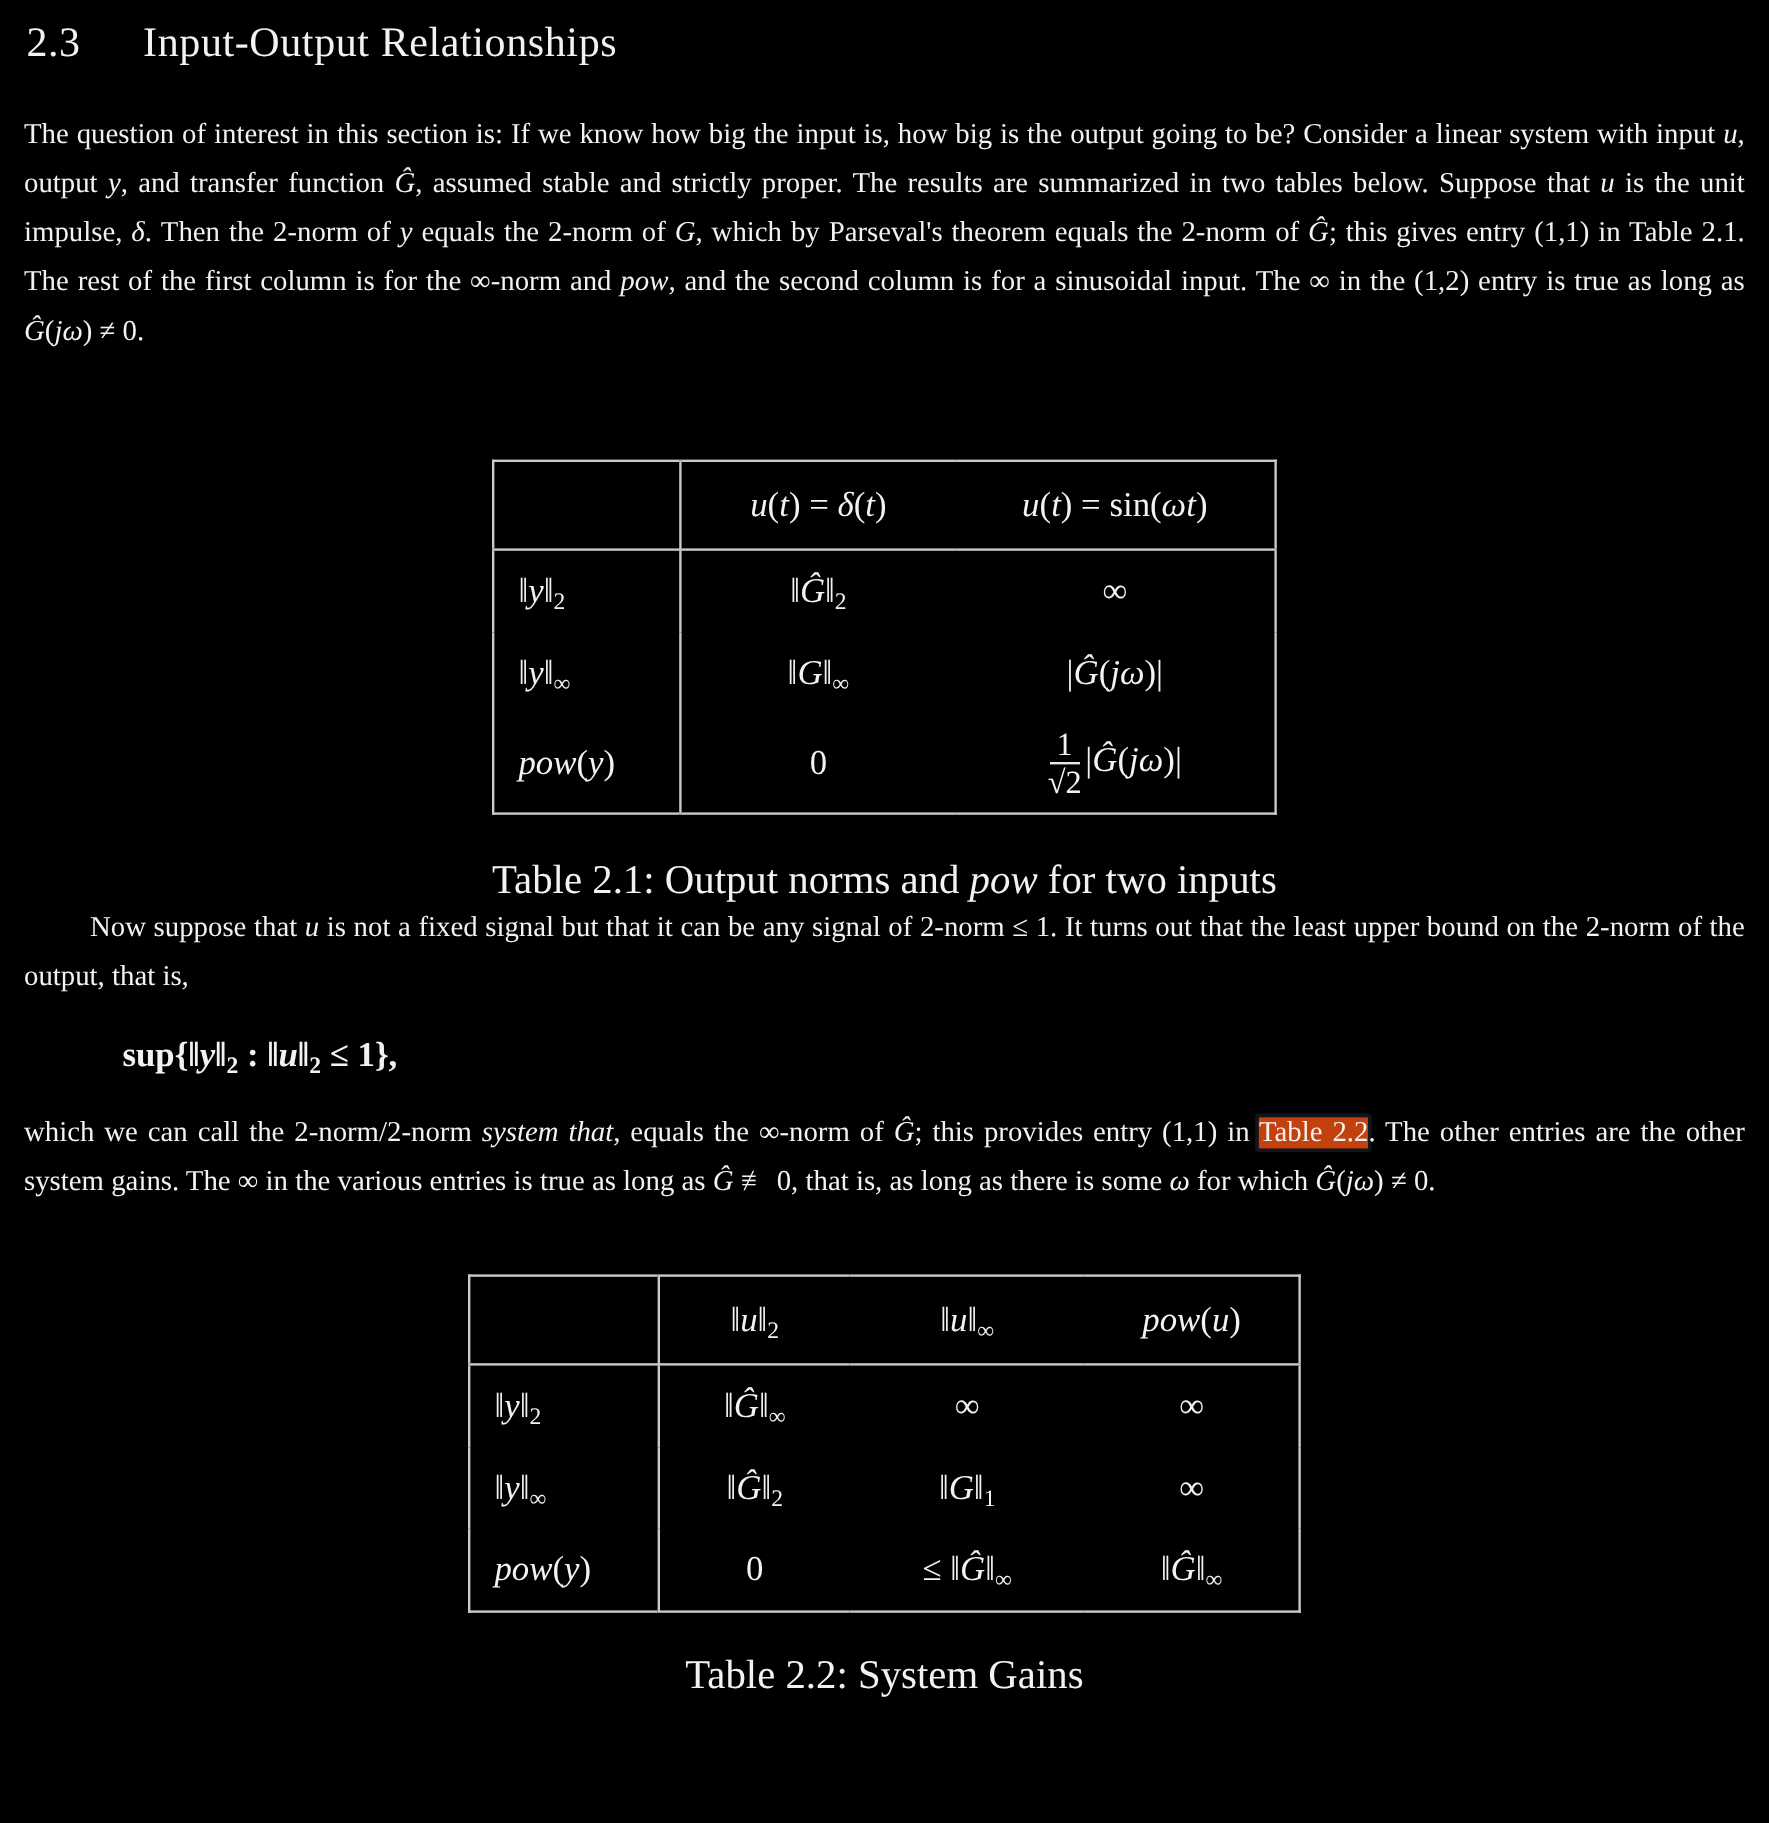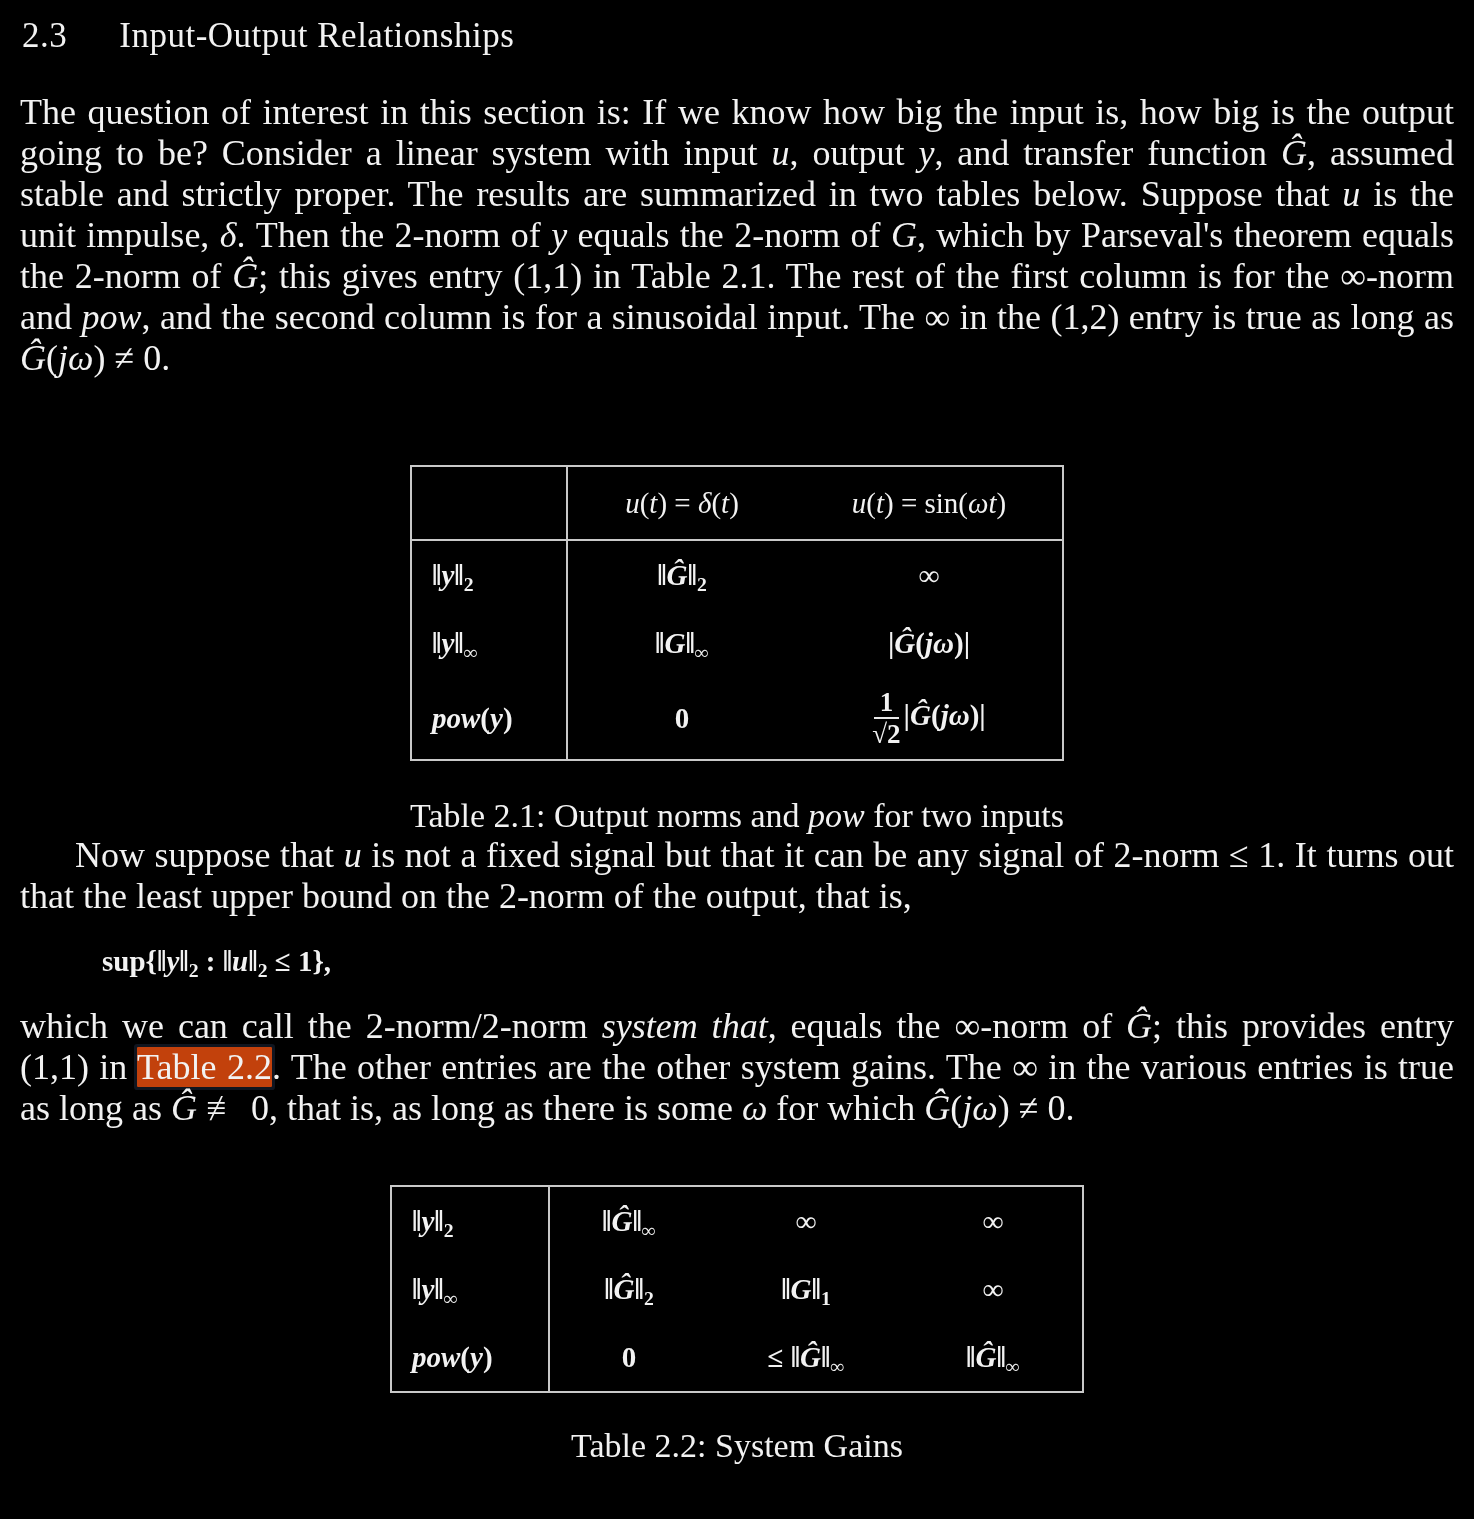--- a/index.html
+++ b/index.html
@@ -21,21 +21,21 @@
     font-size: 35px;
     font-weight: normal;
     margin: 4px 0 36px 2px;
     letter-spacing: 0.5px;
   }
   .section-heading .sec-num {
     display: inline-block;
     margin-right: 52px;
   }
   p.body-text {
-    font-size: 36px;
+    font-size: 24px;
     line-height: 41px;
     text-align: justify;
     margin: 0;
   }
   p.indent {
     text-indent: 55px;
   }
   .equation {
     font-size: 29px;
     line-height: 41px;
@@ -67,21 +67,20 @@
     text-align: left;
     padding-left: 20px;
     padding-right: 26px;
   }
   .tbl tr.head td {
     border-bottom: 2px solid #c9c9c9;
     height: 52px;
   }
   .tbl tr.datarow td {
     height: 48px;
-    font-weight: bold;
   }
   #table1 { margin-top: 86px; }
   #table2 { margin-top: 56px; }
   #table1 .lbl { width: 108px; }
   #table1 .c1 { width: 200px; }
   #table1 .c2 { width: 238px; }
   #table2 .lbl { width: 110px; }
   #table2 .c1 { width: 130px; }
   #table2 .c2 { width: 168px; }
   #table2 .c3 { width: 150px; }
@@ -155,20 +154,26 @@
 
   <p class="body-text indent after-table">Now suppose that <i>u</i> is not a fixed signal but that it can be any signal of 2-norm ≤ 1. It turns out that the least upper bound on the 2-norm of the output, that is,</p>
 
   <div class="equation">sup{‖<i>y</i>‖<sub>2</sub> : ‖<i>u</i>‖<sub>2</sub> ≤ 1},</div>
 
   <p class="body-text">which we can call the 2-norm/2-norm <i>system that</i>, equals the ∞-norm of <i>Ĝ</i>; this provides entry (1,1) in <span class="hl">Table 2.2</span>. The other entries are the other system gains. The ∞ in the various entries is true as long as <i>Ĝ</i> ≢ 0, that is, as long as there is some <i>ω</i> for which <i>Ĝ</i>(<i>jω</i>) ≠ 0.</p>
 
   <div class="table-block" id="table2">
     <table class="tbl">
       <tbody>
+        <tr class="head">
+          <td class="lbl"></td>
+          <td class="c1">‖<i>u</i>‖<sub>2</sub></td>
+          <td class="c2">‖<i>u</i>‖<sub>∞</sub></td>
+          <td class="c3"><i>pow</i>(<i>u</i>)</td>
+        </tr>
         <tr class="datarow">
           <td class="lbl">‖<i>y</i>‖<sub>2</sub></td>
           <td class="c1">‖<i>Ĝ</i>‖<sub>∞</sub></td>
           <td class="c2">∞</td>
           <td class="c3">∞</td>
         </tr>
         <tr class="datarow">
           <td class="lbl">‖<i>y</i>‖<sub>∞</sub></td>
           <td class="c1">‖<i>Ĝ</i>‖<sub>2</sub></td>
           <td class="c2">‖<i>G</i>‖<sub>1</sub></td>

